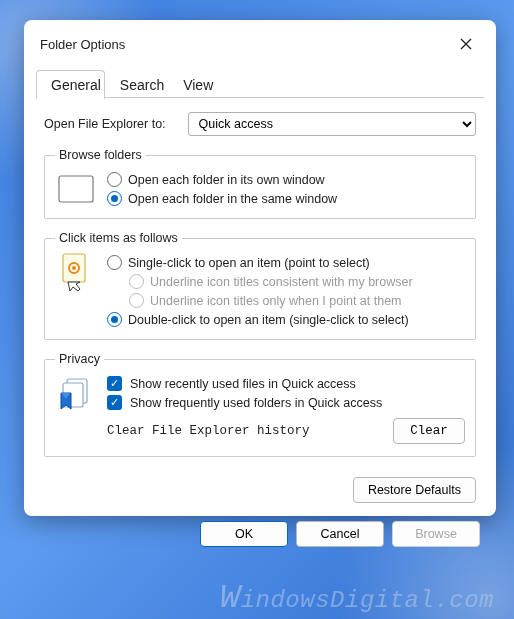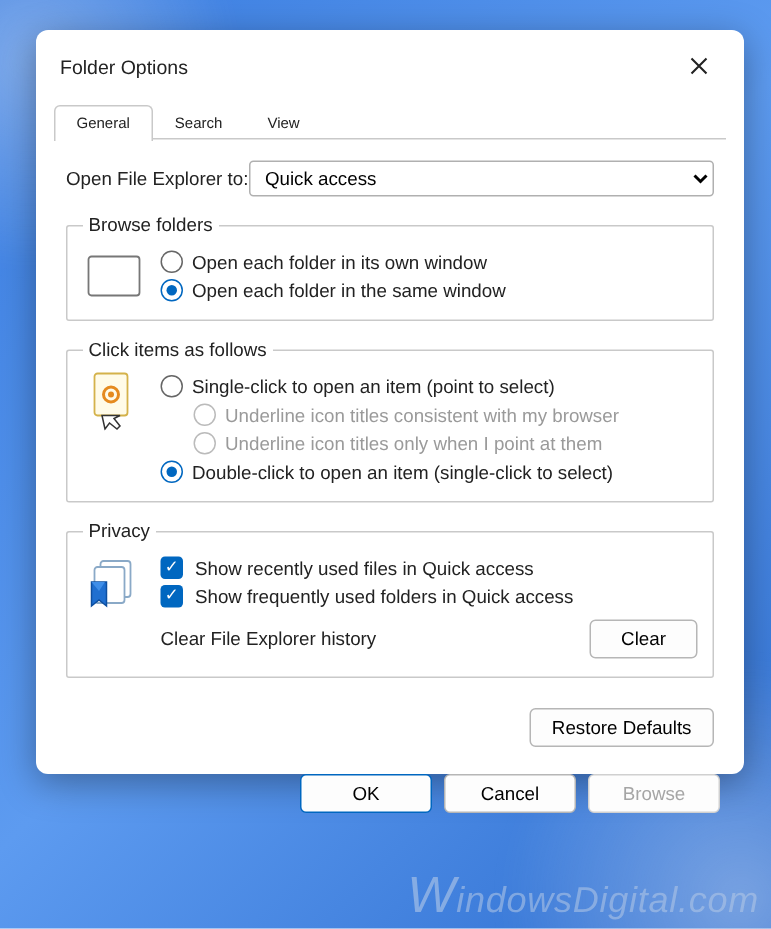--- a/index.html
+++ b/index.html
@@ -42,41 +42,41 @@
   .tabs {
     display: flex; align-items: flex-end;
     padding: 6px 12px 0 12px;
     position: relative;
   }
   .tabs::after {
     content: ""; position: absolute; left: 12px; right: 12px; bottom: 0;
     height: 1px; background: #c9c9c9;
   }
   .tab {
-    padding: 6px 14px 5px 14px;
-    font-size: 10px;
+    padding: 6px 3px 5px 14px;
+    font-size: 14px;
     border: 1px solid transparent;
     border-bottom: none;
     position: relative;
     z-index: 1;
     cursor: default;
   }
   .tab.active {
     border-color: #c9c9c9;
     border-radius: 4px 4px 0 0;
     background: #fff;
     margin-bottom: -1px;
     padding-bottom: 6px;
   }
   .content {
     flex: 1;
     padding: 14px 20px 8px 20px;
   }
   .row-open {
-    display: flex; align-items: center; gap: 0;
+    display: flex; align-items: center; gap: 22px;
     margin-bottom: 12px;
   }
   .row-open select {
     flex: 1; padding: 3px 6px;
     font: inherit;
     border: 1px solid #b0b0b0; border-radius: 3px;
     background: #fff;
   }
   fieldset {
     border: 1px solid #c9c9c9;
@@ -112,39 +112,40 @@
     display: inline-flex; align-items: center; justify-content: center;
     flex-shrink: 0; font-size: 11px; line-height: 1;
   }
   .priv-body { display: flex; gap: 10px; align-items: flex-start; }
   .priv-icon { width: 42px; min-width:42px; height:40px; display:flex; align-items:center; justify-content:center; margin-top:2px;}
   .priv-row { display:flex; align-items:center; gap:8px; padding:2px 0; }
   .clear-row {
     display: flex; align-items: center;
     padding: 6px 0 2px 0;
     gap: 12px;
+    font-family: Liberation Mono, monospace;
   }
   .clear-row .label { flex: 1; }
   .btn {
     border: 1px solid #b6b6b6; background: #fdfdfd;
     border-radius: 4px; padding: 5px 14px;
     font: inherit; min-width: 72px; text-align: center;
     cursor: default;
   }
   .btn.primary { border: 1.6px solid #0067c0; }
   .btn.disabled { color: #a5a5a5; border-color: #d0d0d0; }
   .restore-row { display:flex; justify-content:flex-end; padding: 0 20px 8px 20px; }
   .btn.wide { min-width: 116px; }
   .footer {
     display: flex; justify-content: flex-end; gap: 8px;
     padding: 10px 16px 14px 16px;
   }
   .watermark {
-    position: absolute; right: 8px; bottom: 2px;
-    font-family: Liberation Sans, sans-serif;
+    position: absolute; right: 20px; bottom: 2px;
+    font-family: Liberation Mono, monospace;
     font-size: 24px; font-style: italic; font-weight: 300;
     letter-spacing: 0.5px;
     color: rgba(180,200,230,0.55);
     pointer-events: none;
   }
   .watermark .W { font-size: 34px; font-weight: 400; color: rgba(170,195,230,0.65); font-style: italic; }
 </style>
 </head>
 <body>
 

